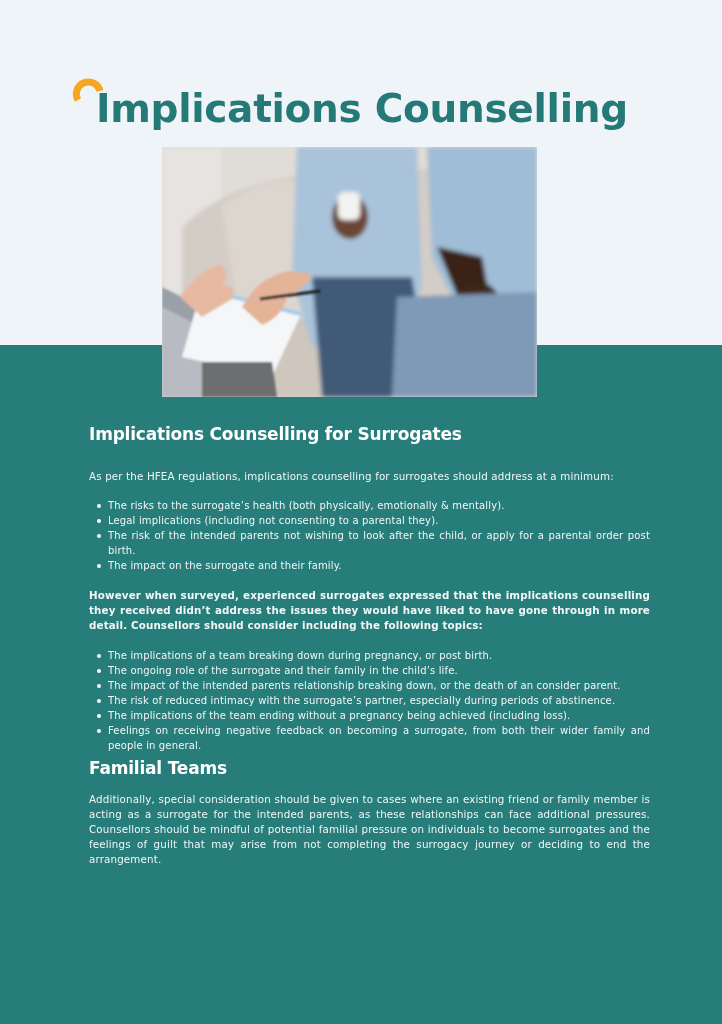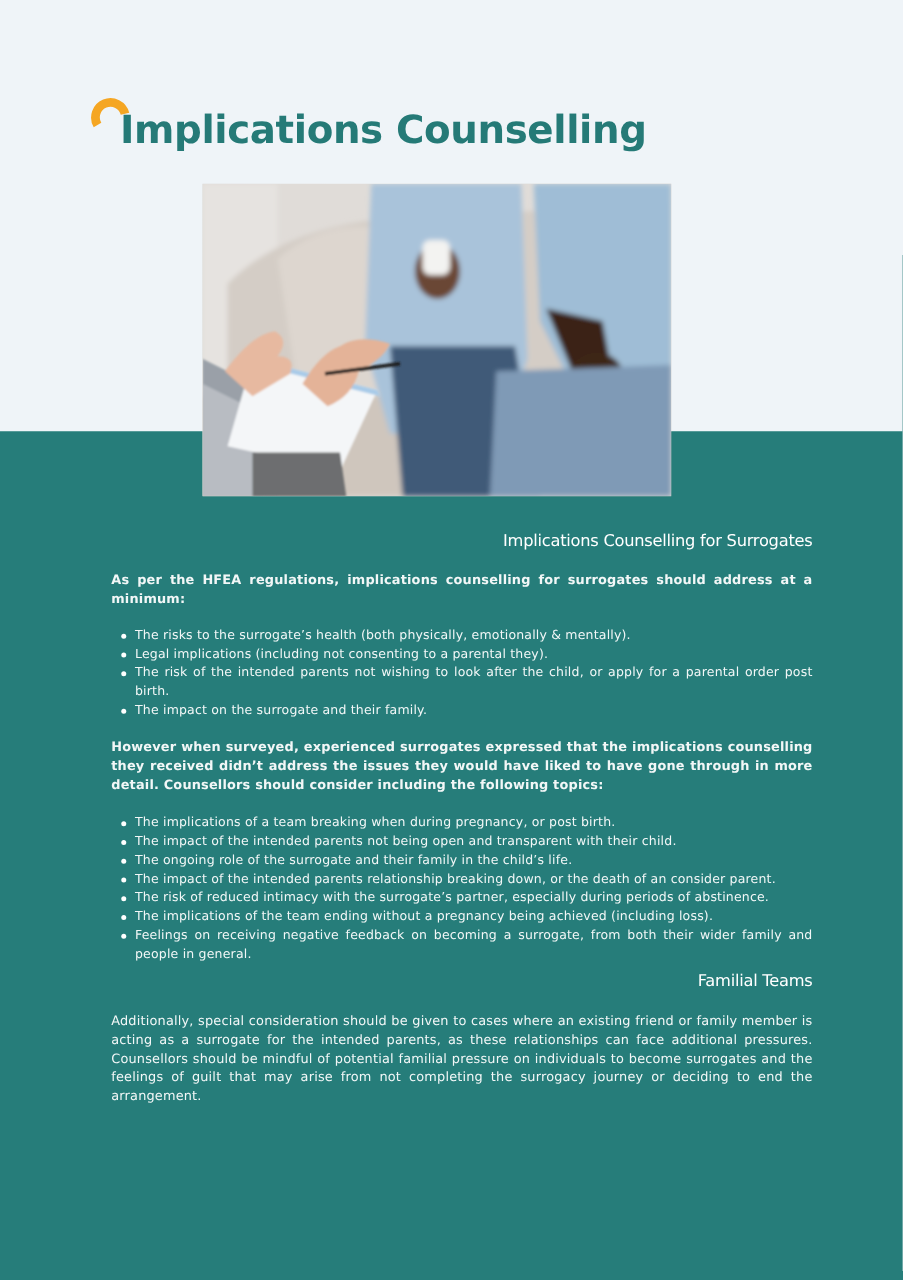--- a/index.html
+++ b/index.html
@@ -17,35 +17,35 @@
   .teal-band {
     position: absolute; left: 0; top: 345px; width: 722px; height: 679px;
     background: #267d7a;
   }
   .logo-arc {
     position: absolute; left: 72px; top: 74px; width: 34px; height: 34px;
   }
   .page-title {
     position: absolute; left: 96px; top: 86px;
     font-family: "DejaVu Sans", sans-serif;
-    font-weight: bold; font-size: 31px; letter-spacing: -0.3px;
+    font-weight: bold; font-size: 39px; letter-spacing: -0.3px;
     color: #257a77; white-space: nowrap;
   }
   .photo {
     position: absolute; left: 162px; top: 147px; width: 375px; height: 250px;
     overflow: hidden;
     background: linear-gradient(90deg, #dcd8d5 0%, #e3dfdb 30%, #d6d1cc 60%, #cfc9c3 100%);
   }
   .content {
     position: absolute; left: 89px; top: 423px; width: 561px;
   }
   h2 {
     font-family: "DejaVu Sans", sans-serif;
-    font-weight: normal; font-size: 13px; color: #ffffff;
-    letter-spacing: -0.2px; line-height: 22px; text-align: right;
+    font-weight: bold; font-size: 17px; color: #ffffff;
+    letter-spacing: -0.2px; line-height: 22px;
   }
   p.body {
     font-size: 10.3px; line-height: 15px; text-align: justify;
     color: #f2f7f7; letter-spacing: 0.15px;
   }
   ul.bullets {
     list-style: none; padding-left: 19px;
   }
   ul.bullets li {
     position: relative; font-size: 10px; line-height: 15px;
@@ -118,34 +118,33 @@
 
       <line x1="98" y1="152" x2="158" y2="144" stroke="#1c1c1c" stroke-width="3"></line>
 
       <path d="M40 215 L110 215 L115 250 L40 250 Z" fill="#6d6e70"></path>
     </g>
   </svg>
 </div>
 
 <div class="content">
   <h2>Implications Counselling for Surrogates</h2>
-  <p class="body" style="margin-top:12px;font-weight:bold;">As per the HFEA regulations, implications counselling for surrogates should address at a minimum:</p>
+  <p class="body" style="margin-top:24px;">As per the HFEA regulations, implications counselling for surrogates should address at a minimum:</p>
 
   <ul class="bullets" style="margin-top:14px;">
     <li>The risks to the surrogate’s health (both physically, emotionally &amp; mentally).</li>
     <li>Legal implications (including not consenting to a parental they).</li>
     <li>The risk of the intended parents not wishing to look after the child, or apply for a parental order post birth.</li>
     <li>The impact on the surrogate and their family.</li>
   </ul>
 
   <p class="body" style="margin-top:15px;font-weight:bold;">However when surveyed, experienced surrogates expressed that the implications counselling they received didn’t address the issues they would have liked to have gone through in more detail.  Counsellors should consider including the following topics:</p>
 
   <ul class="bullets" style="margin-top:15px;">
-    <li>The implications of a team breaking when during pregnancy, or post birth.</li>
-    <li>The impact of the intended parents not being open and transparent with their child.</li>
+    <li>The implications of a team breaking down during pregnancy, or post birth.</li>
     <li>The ongoing role of the surrogate and their family in the child’s life.</li>
     <li>The impact of the intended parents relationship breaking down, or the death of an consider parent.</li>
     <li>The risk of reduced intimacy with the surrogate’s partner, especially during periods of abstinence.</li>
     <li>The implications of the team ending without a pregnancy being achieved (including loss).</li>
     <li>Feelings on receiving negative feedback on becoming a surrogate, from both their wider family and people in general.</li>
   </ul>
 
   <h2 style="margin-top:4px;">Familial Teams</h2>
   <p class="body" style="margin-top:13px;">Additionally, special consideration should be given to cases where an existing friend or family member is acting as a surrogate for the intended parents, as these relationships can face additional pressures. Counsellors should be mindful of potential familial pressure on individuals to become surrogates and the feelings of guilt that may arise from not completing the surrogacy journey or deciding to end the arrangement.</p>
 </div>

